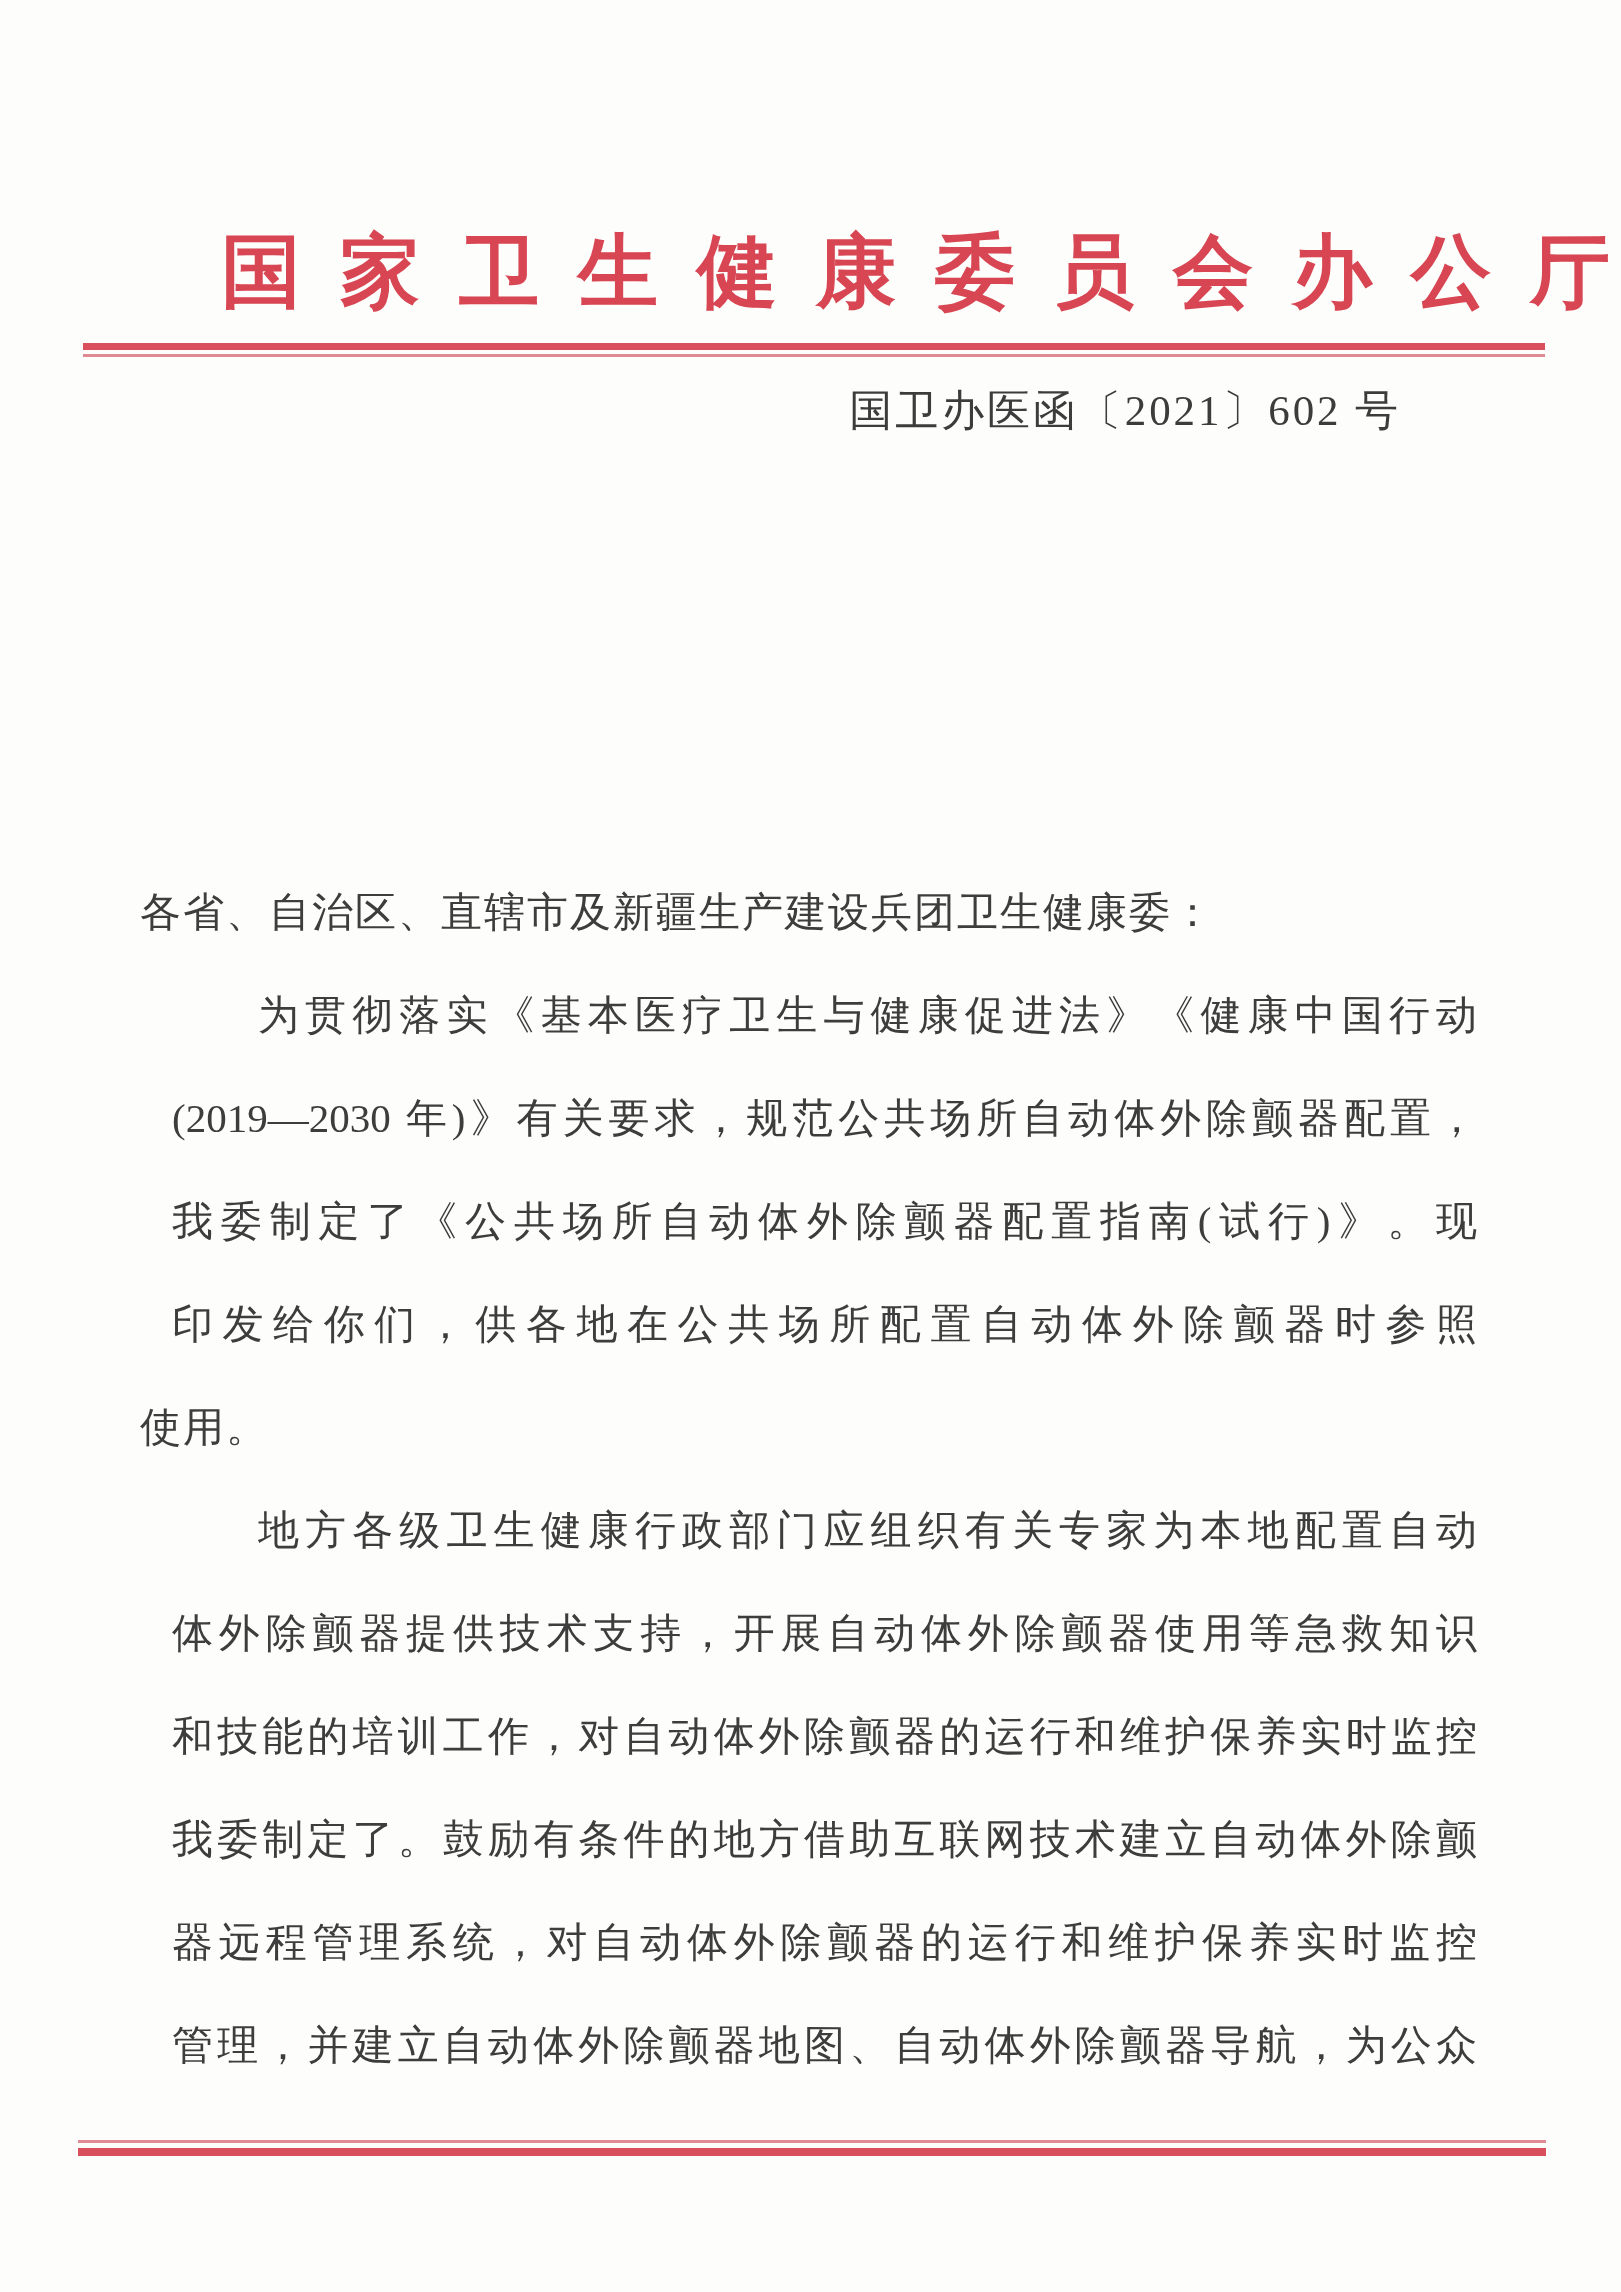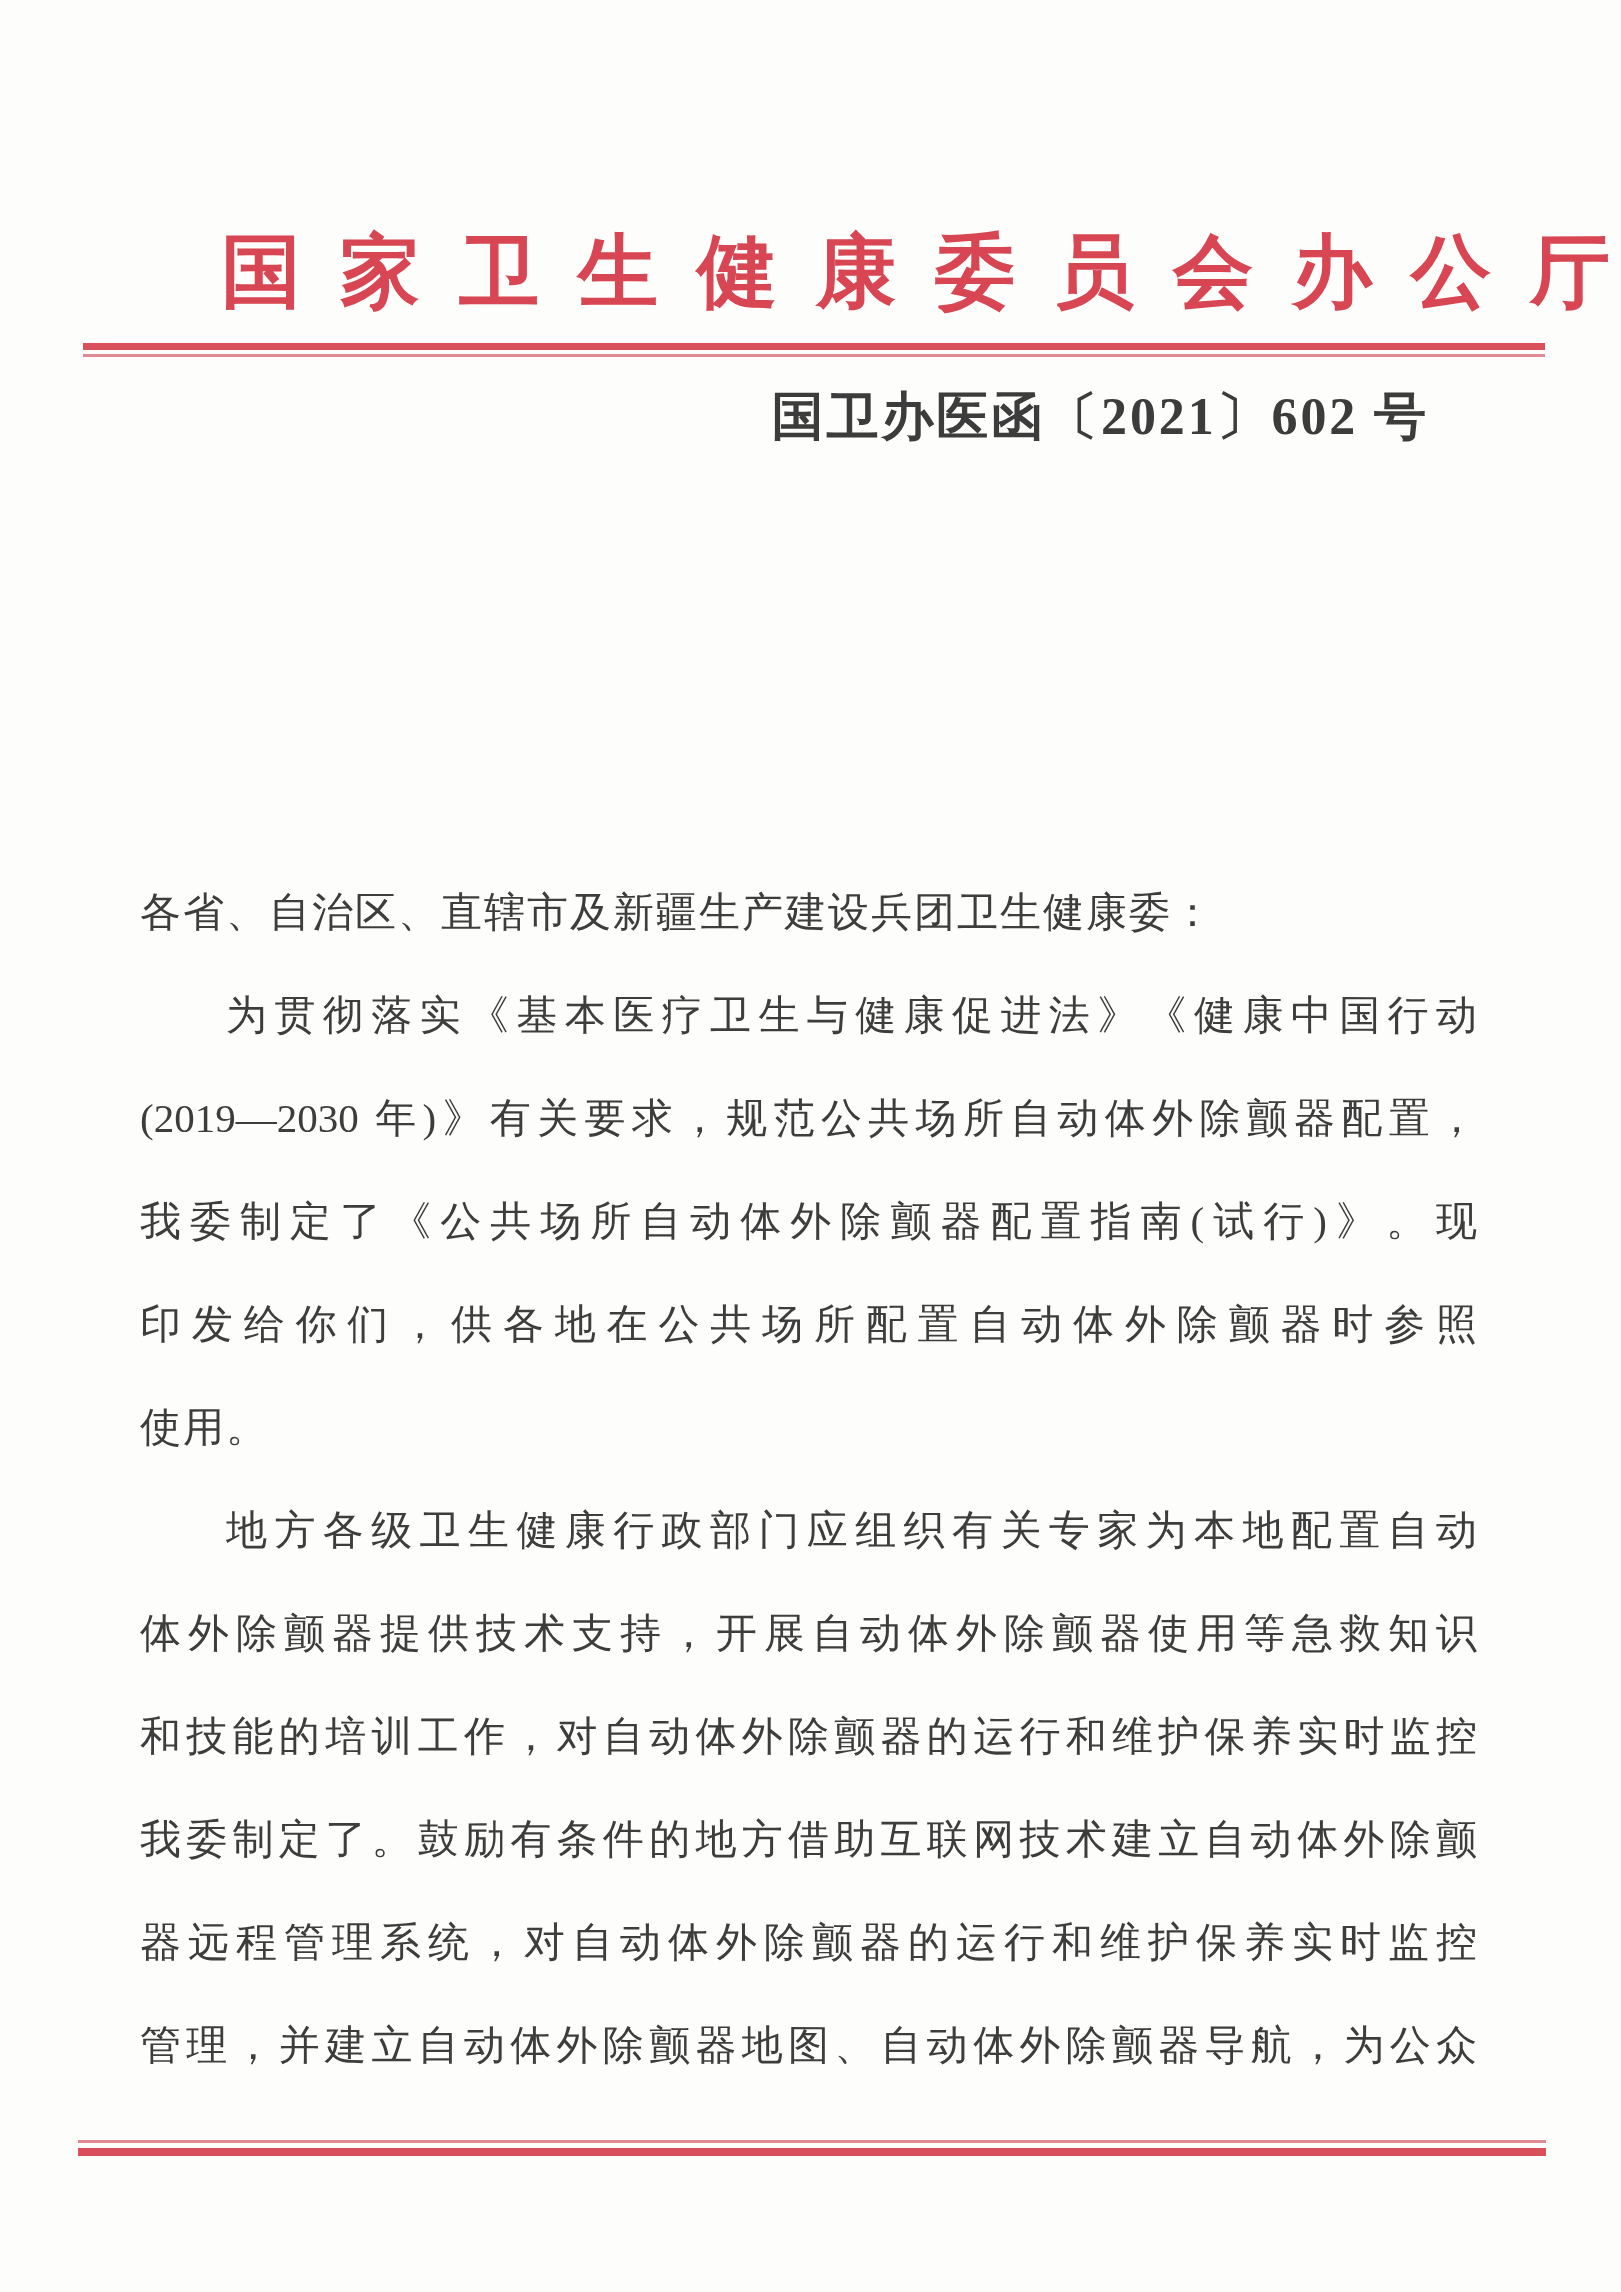--- a/index.html
+++ b/index.html
@@ -40,26 +40,25 @@
     background: #d94f5c;
   }
   .rule-top-thick  { top: 343px;  left: 83px; width: 1462px; height: 6.9px; }
   .rule-top-thin   { top: 354px;  left: 83px; width: 1462px; height: 2.9px; background: #e08a93; }
   .rule-bottom-thin  { top: 2140px; left: 78px; width: 1468px; height: 2.9px; background: #e08a93; }
   .rule-bottom-thick { top: 2148px; left: 78px; width: 1468px; height: 7.8px; }
   
   .doc-number {
     position: absolute;
     top: 382px;
-    right: 192px;
-    font-size: 52px;
+    right: 220px;
+    font-size: 43px;
     color: #3c3c3c;
     letter-spacing: 2.9px;
     white-space: nowrap;
-    font-weight: bold;
   }
   
   .title {
     position: absolute;
     top: 541px;
     left: 0;
     width: 100%;
     text-align: center;
   }
   .title-line {
@@ -84,20 +83,21 @@
     height: 103px;
     white-space: nowrap;
     letter-spacing: 2px;
   }
   .line.just {
     white-space: normal;
     text-align: justify;
     text-align-last: justify;
     text-justify: inter-character;
     letter-spacing: 0;
+    margin-left: 32px;
   }
   .line.indent { text-indent: 86px; }
 </style>
 </head>
 <body>
 
 <div class="page">
 
   <div class="header">
     <span class="header-text">国家卫生健康委员会办公厅</span>

